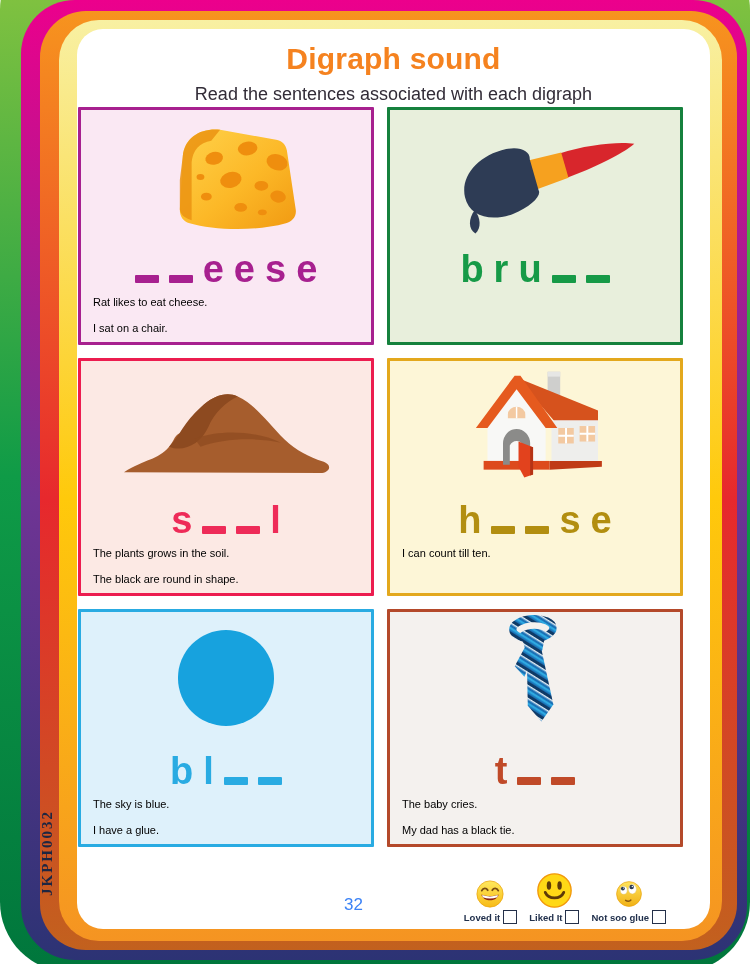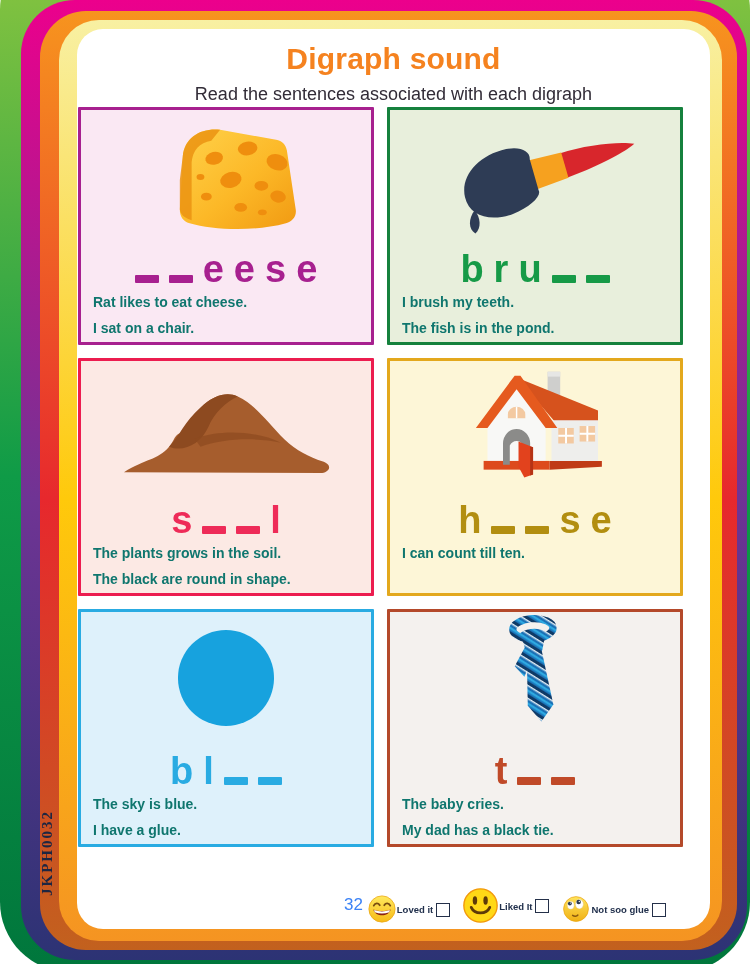--- a/index.html
+++ b/index.html
@@ -18,29 +18,29 @@
   .cards-grid{margin:0 0 0 1px;display:grid;grid-template-columns:296px 296px;
               grid-auto-rows:238px;gap:13px;}
   .card{box-sizing:border-box;border:3px solid var(--bc);background:var(--bg);
         display:flex;flex-direction:column;align-items:center;border-radius:1px;}
   .card-image{height:132px;width:100%;display:flex;align-items:center;justify-content:center;}
   .card-answer{height:44px;display:flex;align-items:flex-end;justify-content:center;color:var(--ac);}
   .ans-letter{font-size:38px;font-weight:800;line-height:0.88;margin:0 5px;color:var(--ac);}
   .ans-dash{display:inline-block;width:24px;height:8px;background:var(--ac);
             margin:0 5px 3px 5px;border-radius:1px;}
   .card-sentences{align-self:stretch;margin-top:4px;padding:0 12px;}
-  .card-sentence{font-size:14px;font-weight:700;color:#0f766e;line-height:25.5px;}
+  .card-sentence{font-size:11px;font-weight:400;color:#000000;line-height:25.5px;}
   .spine{position:absolute;left:39px;top:766px;height:130px;z-index:6;
          writing-mode:vertical-rl;transform:rotate(180deg);
          font-family:"Liberation Serif","DejaVu Serif",serif;font-weight:700;
          font-size:15px;letter-spacing:2px;color:#1d2642;}
   .page-number{position:absolute;left:-40px;width:100%;bottom:14px;text-align:center;
                font-size:17px;color:#3b82f6;}
   .feedback-row{position:absolute;right:44px;bottom:5px;display:flex;align-items:flex-end;gap:12px;}
-  .fb-item{display:flex;flex-direction:row;align-items:center;}
+  .fb-item{display:flex;flex-direction:column;align-items:center;}
   .fb-face svg{width:30px;height:30px;display:block;}
   .fb-item:nth-child(2) .fb-face svg{width:37px;height:37px;}
   .fb-row{display:flex;align-items:center;gap:3px;margin-top:1px;}
   .fb-label{font-size:9.5px;font-weight:700;color:#21304c;white-space:nowrap;}
   .fb-checkbox{display:inline-block;width:14px;height:14px;background:#fff;
                border:1.6px solid #243049;box-sizing:border-box;}
   .card-image svg{display:block;}
 </style>
 </head>
 <body>
@@ -111,24 +111,20 @@
     </g>
   </svg>
 </div>
     <div class="card-answer">
             <span class="ans-letter">b</span>
             <span class="ans-letter">r</span>
             <span class="ans-letter">u</span>
             <span class="ans-dash"></span>
             <span class="ans-dash"></span>
           </div>
-    <div class="card-sentences">
-            <div class="card-sentence">I brush my teeth.</div>
-            <div class="card-sentence">The fish is in the pond.</div>
-          </div>
   </div>
 
   <div class="card" style="--bc: #ec1c4f; --bg: #fce9e4; --ac: #ee2b58;">
     <div class="card-image">
   <svg viewBox="0 0 220 105" width="216" height="103" aria-hidden="true">
     <path d="M6,98 C28,84 40,86 52,72 C58,65 57,60 64,58 C70,56 70,50 78,40 C90,24 106,14 122,21 C140,29 152,47 170,65 C181,76 196,83 208,87 C218,90 217,97 208,99 Z" fill="#a65d2d"></path>
     <path d="M52,72 C62,62 68,46 84,32 C98,19 112,16 122,21 C110,26 98,38 92,52 C84,70 66,78 52,72 Z" fill="#8d4a20"></path>
     <path d="M78,64 C104,54 142,56 166,68 C140,62 106,64 84,72 Z" fill="#8d4a20" opacity="0.7"></path>
   </svg>
 </div>

